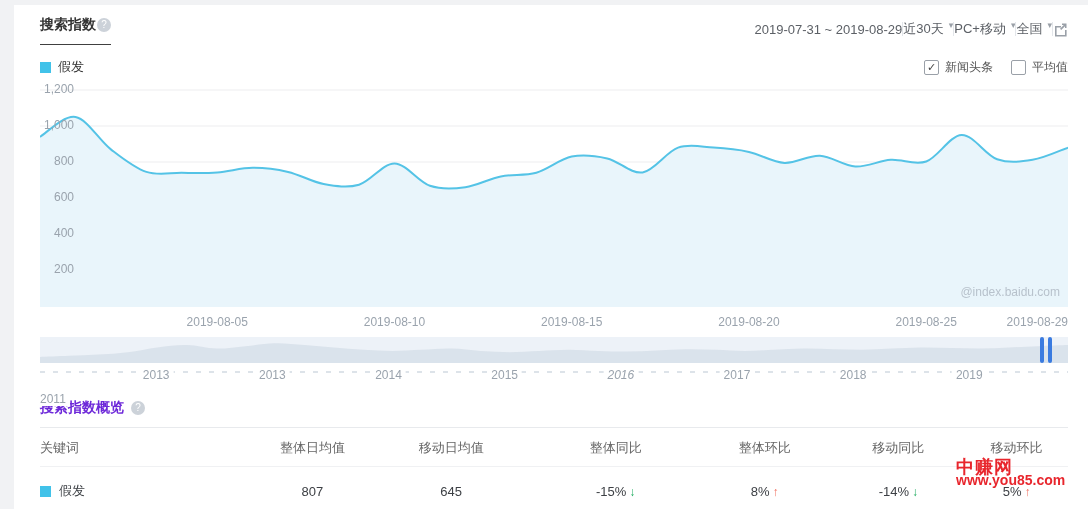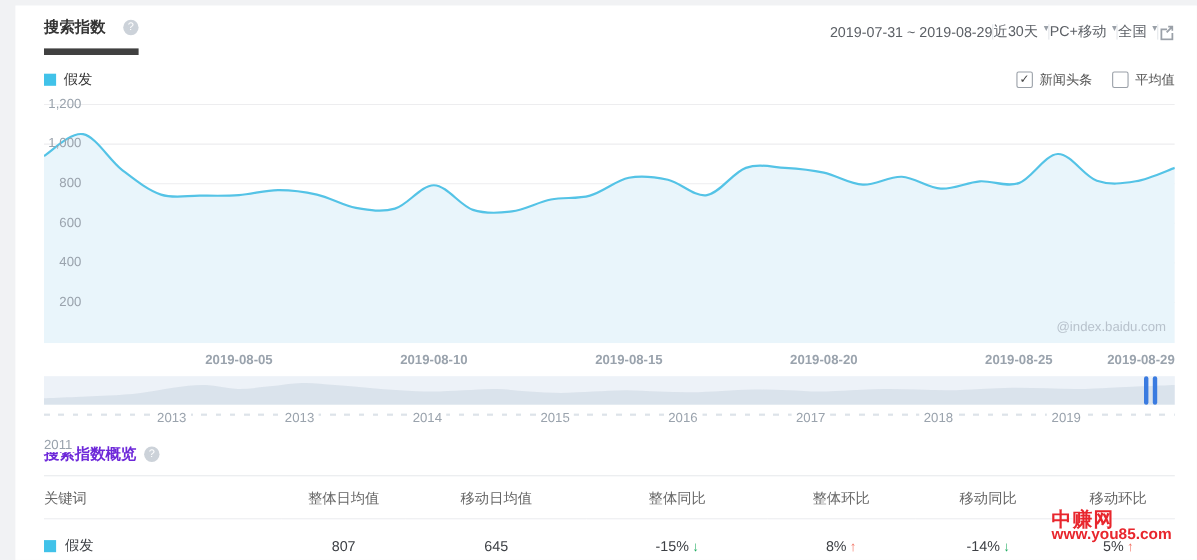--- a/index.html
+++ b/index.html
@@ -1,21 +1,21 @@
 <!DOCTYPE html>
 <html><head>
 <meta charset="utf-8">
 <style>
   html,body{margin:0;padding:0;width:1088px;height:509px;overflow:hidden;
     font-family:"Liberation Sans","DejaVu Sans",sans-serif;background:#f1f2f4;}
   .card{position:absolute;left:14px;top:5px;right:0;bottom:0;background:#fff;}
 
   
   .hdr{display:flex;justify-content:space-between;align-items:flex-start;padding:11px 20px 0 26px;}
-  .tab{display:inline-flex;align-items:center;gap:16px;padding-bottom:10px;border-bottom:6px solid #404040;text-align:center;}
+  .tab{display:inline-flex;align-items:center;gap:1px;padding-bottom:10px;border-bottom:1px solid #404040;text-align:center;}
   .tab-label{font-size:14px;color:#333;font-weight:bold;}
   .qicon{width:14px;height:14px;border-radius:50%;background:#ccd2d9;color:#fff;font-size:10px;
     display:inline-flex;align-items:center;justify-content:center;line-height:1;}
   .ctrls{display:flex;align-items:center;padding-top:4px;font-size:13px;color:#5c6066;}
   .vdiv{width:1px;height:14px;background:#e3e6ea;}
   .drop{display:inline-flex;align-items:flex-start;gap:5px;cursor:pointer;}
   .caret{font-size:9px;color:#9aa0a8;}
   .extlink{width:15px;height:15px;position:relative;display:inline-block;}
   .extlink svg{display:block;}
 
@@ -27,21 +27,21 @@
   .cb{display:inline-flex;align-items:center;gap:6px;cursor:pointer;}
   .cbbox{width:13px;height:13px;border:1px solid #9aa0a8;border-radius:2px;background:#fff;
     display:inline-flex;align-items:center;justify-content:center;font-size:11px;color:#444;line-height:1;}
 
   
   .chartwrap{position:relative;margin:13px 20px 0 26px;height:246px;}
   .plot{position:absolute;left:0;top:0;right:0;height:218px;}
   .plot svg{width:100%;height:218px;display:block;}
   .ylabel{position:absolute;left:0;width:34px;text-align:right;font-size:12px;color:#9aa3ad;z-index:2;}
   .xlabels{position:absolute;left:0;right:0;top:226px;height:18px;}
-  .xlabel{position:absolute;font-size:12px;color:#9aa3ad;white-space:nowrap;transform:translateX(-50%);font-weight:bold;}
+  .xlabel{position:absolute;font-size:12px;color:#9aa3ad;white-space:nowrap;transform:translateX(-50%);}
   .bmark{position:absolute;right:8px;top:196px;font-size:12px;color:#b8c2cc;z-index:2;}
 
   
   .slider{position:relative;margin:2px 20px 0 26px;height:26px;background:#edf2f8;}
   .slider svg{position:absolute;left:0;bottom:0;width:100%;height:26px;}
   .handle{position:absolute;top:0;width:4px;height:26px;border-radius:2px;background:#3a7be0;cursor:ew-resize;z-index:3;}
   .h1{right:24px;} .h2{right:16px;}
   .yearaxis{position:relative;margin:0 20px 0 26px;height:26px;}
   .ticksline{position:absolute;left:0;right:0;top:8px;height:2px;
     background:repeating-linear-gradient(to right,#dde3e9 0 5px,transparent 5px 13px);}
@@ -158,21 +158,21 @@
     <span class="handle h1"></span>
     <span class="handle h2"></span>
   </div>
   <div class="yearaxis" id="yearaxis">
     <span class="ticksline"></span>
   <span class="year first" style="left: 0%;">2011</span>
       <span class="year" style="left: 11.3%;">2013</span>
       <span class="year" style="left: 22.6%; text-align: center;">2013</span>
       <span class="year" style="left: 33.9%;">2014</span>
       <span class="year" style="left: 45.2%;">2015</span>
-      <span class="year" style="left: 56.5%;">2016</span>
+      <span class="year" style="left: 56.5%; font-style: italic;">2016</span>
       <span class="year" style="left: 67.8%;">2017</span>
       <span class="year" style="left: 79.1%;">2018</span>
       <span class="year" style="left: 90.4%;">2019</span>
     </div>
 
   <div class="ovw">
     <div class="ovw-title">
       <span class="t">搜索指数概览</span>
       <span class="qicon">?</span>
     </div>

